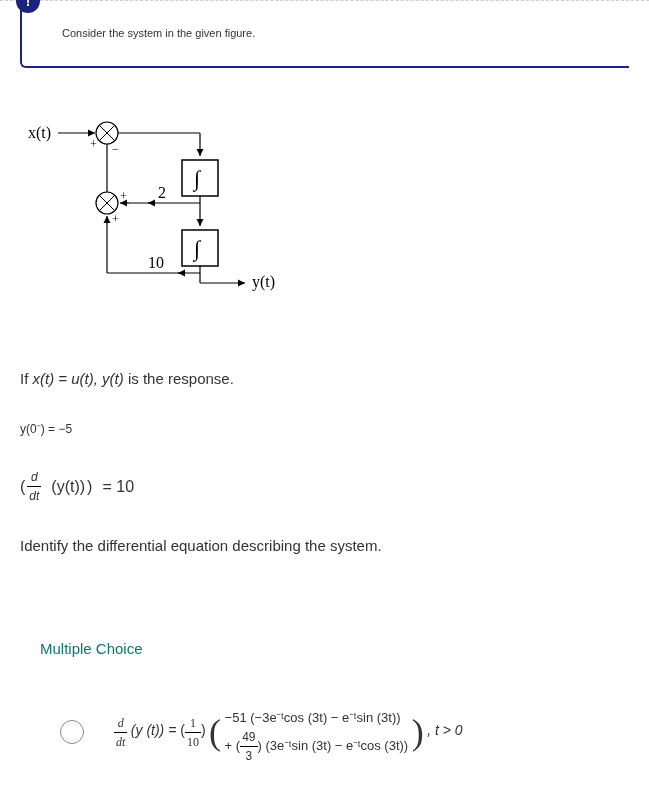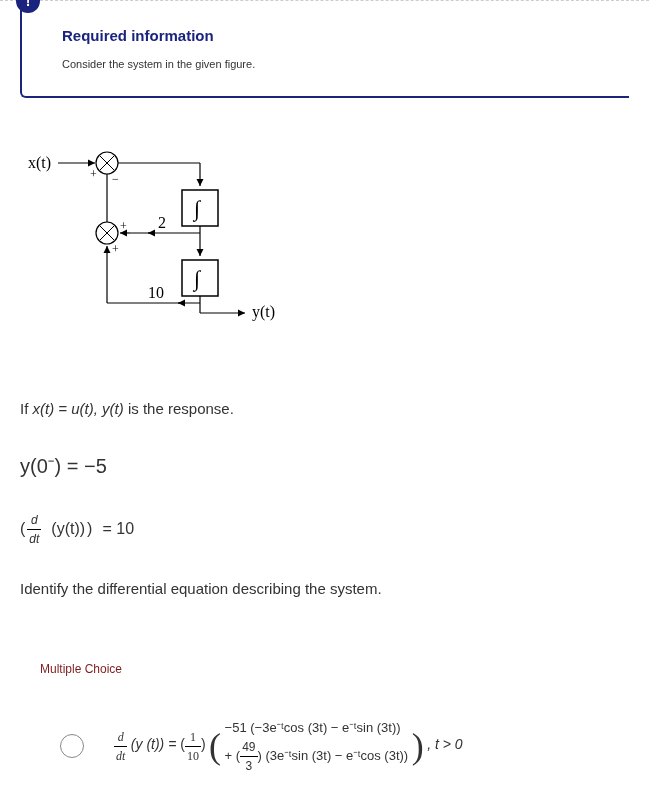--- a/index.html
+++ b/index.html
@@ -54,23 +54,23 @@
     margin: 30px 20px 40px 20px;
     text-align: center;
   }
   .qtext {
     margin: 30px 20px 10px 20px;
     font-size: 15px;
     font-style: normal;
   }
   .qtext .ital { font-style: italic; }
   .mc-header {
-    margin: 60px 40px 40px 40px;
-    font-size: 12px;
-    color: #7f1d1d;
+    margin: 80px 40px 40px 40px;
+    font-size: 15px;
+    color: #0f766e;
   }
   .choice-row {
     display: flex;
     align-items: center;
     gap: 30px;
     margin: 20px 40px 20px 60px;
   }
   .radio {
     width: 24px;
     height: 24px;
@@ -99,35 +99,35 @@
     font-size: 36px;
     line-height: 36px;
     font-weight: normal;
     font-family: 'Times New Roman', serif;
   }
   .stack {
     display: inline-block;
     vertical-align: middle;
     text-align: left;
     font-size: 13px;
+    margin-top: 8px;
   }
   .stack .row { display:block; }
   .sml { font-size: 12px; }
   svg { display:block; }
   .serif { font-family: Liberation Sans, sans-serif; }
 </style>
 </head>
 <body>
 
 <div class="topbar"></div>
 
 <div class="req-box">
   <div class="req-icon">!</div>
   <div class="req-border">
-    <div class="req-title">Required information</div>
     <div class="req-desc">Consider the system in the given figure.</div>
   </div>
 </div>
 
 <div class="diagram-wrap">
   <svg width="300" height="220" viewBox="0 0 300 220">
     <defs>
       <marker id="arr" markerWidth="8" markerHeight="8" refX="6" refY="3" orient="auto">
         <path d="M0,0 L6,3 L0,6 Z" fill="#000"></path>
       </marker>
@@ -179,21 +179,21 @@
     <line x1="165" y1="165" x2="158" y2="165" stroke="#000" stroke-width="1.2" marker-end="url(#arr)"></line>
 
     <line x1="135" y1="95" x2="128" y2="95" stroke="#000" stroke-width="1.2" marker-end="url(#arr)"></line>
   </svg>
 </div>
 
 <div class="qtext">
   <span>If </span><span class="ital serif">x(t) = u(t), y(t)</span><span> is the response.</span>
 </div>
 
-<div class="qtext serif" style="font-size:20px;">y(0⁻) = −5</div>
+<div class="qtext serif" style="font-size:12px;">y(0⁻) = −5</div>
 
 <div class="qtext serif" style="font-size:16px; display:flex; align-items:center; gap:2px;">
   <span>(</span>
   <span class="frac">
     <span class="num" style="font-style:italic">d</span>
     <span class="den" style="font-style:italic">dt</span>
   </span>
   <span style="margin-left:8px;">(y(t))</span>
   <span>)</span>
   <span style="margin-left:8px;"> = 10</span>

